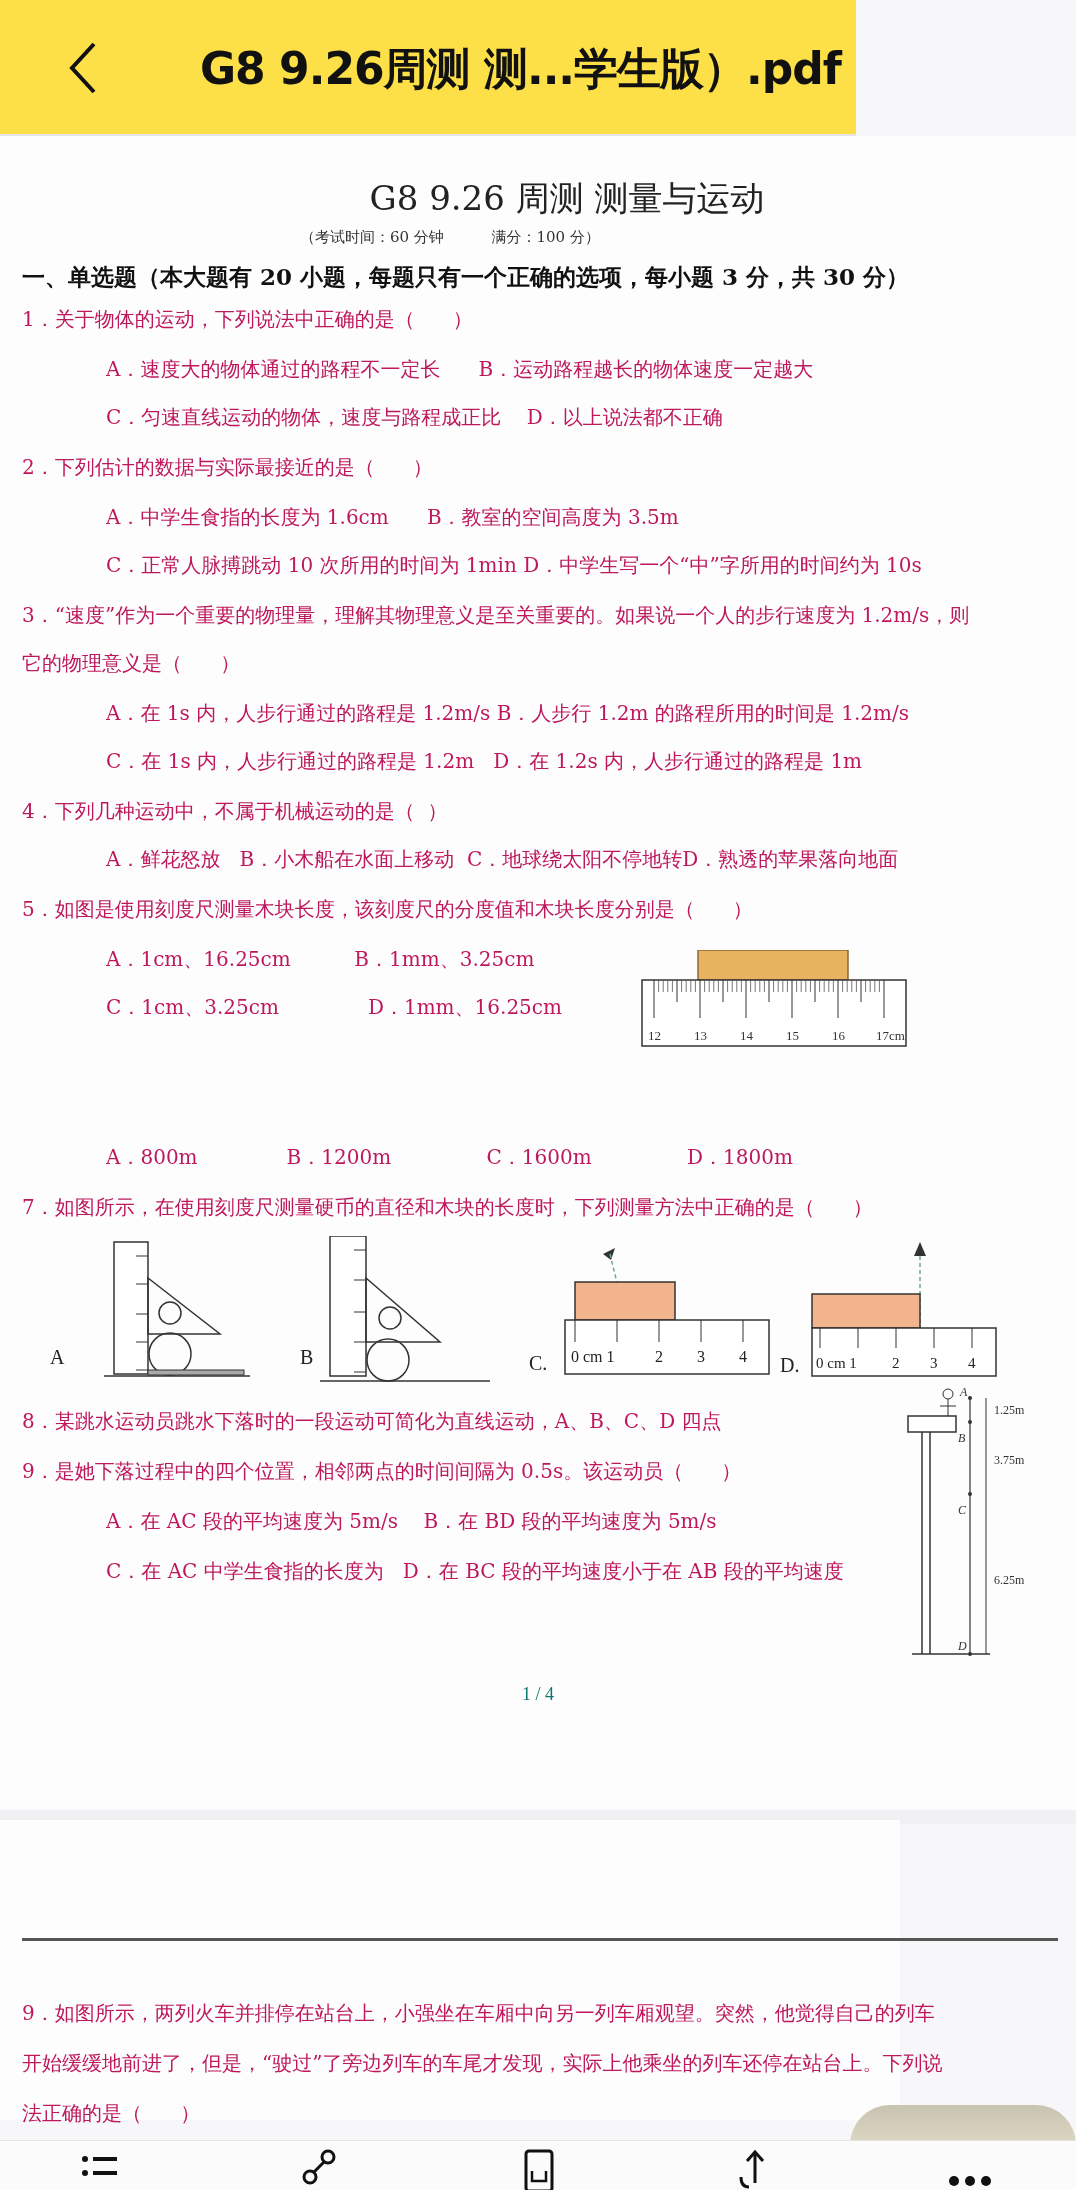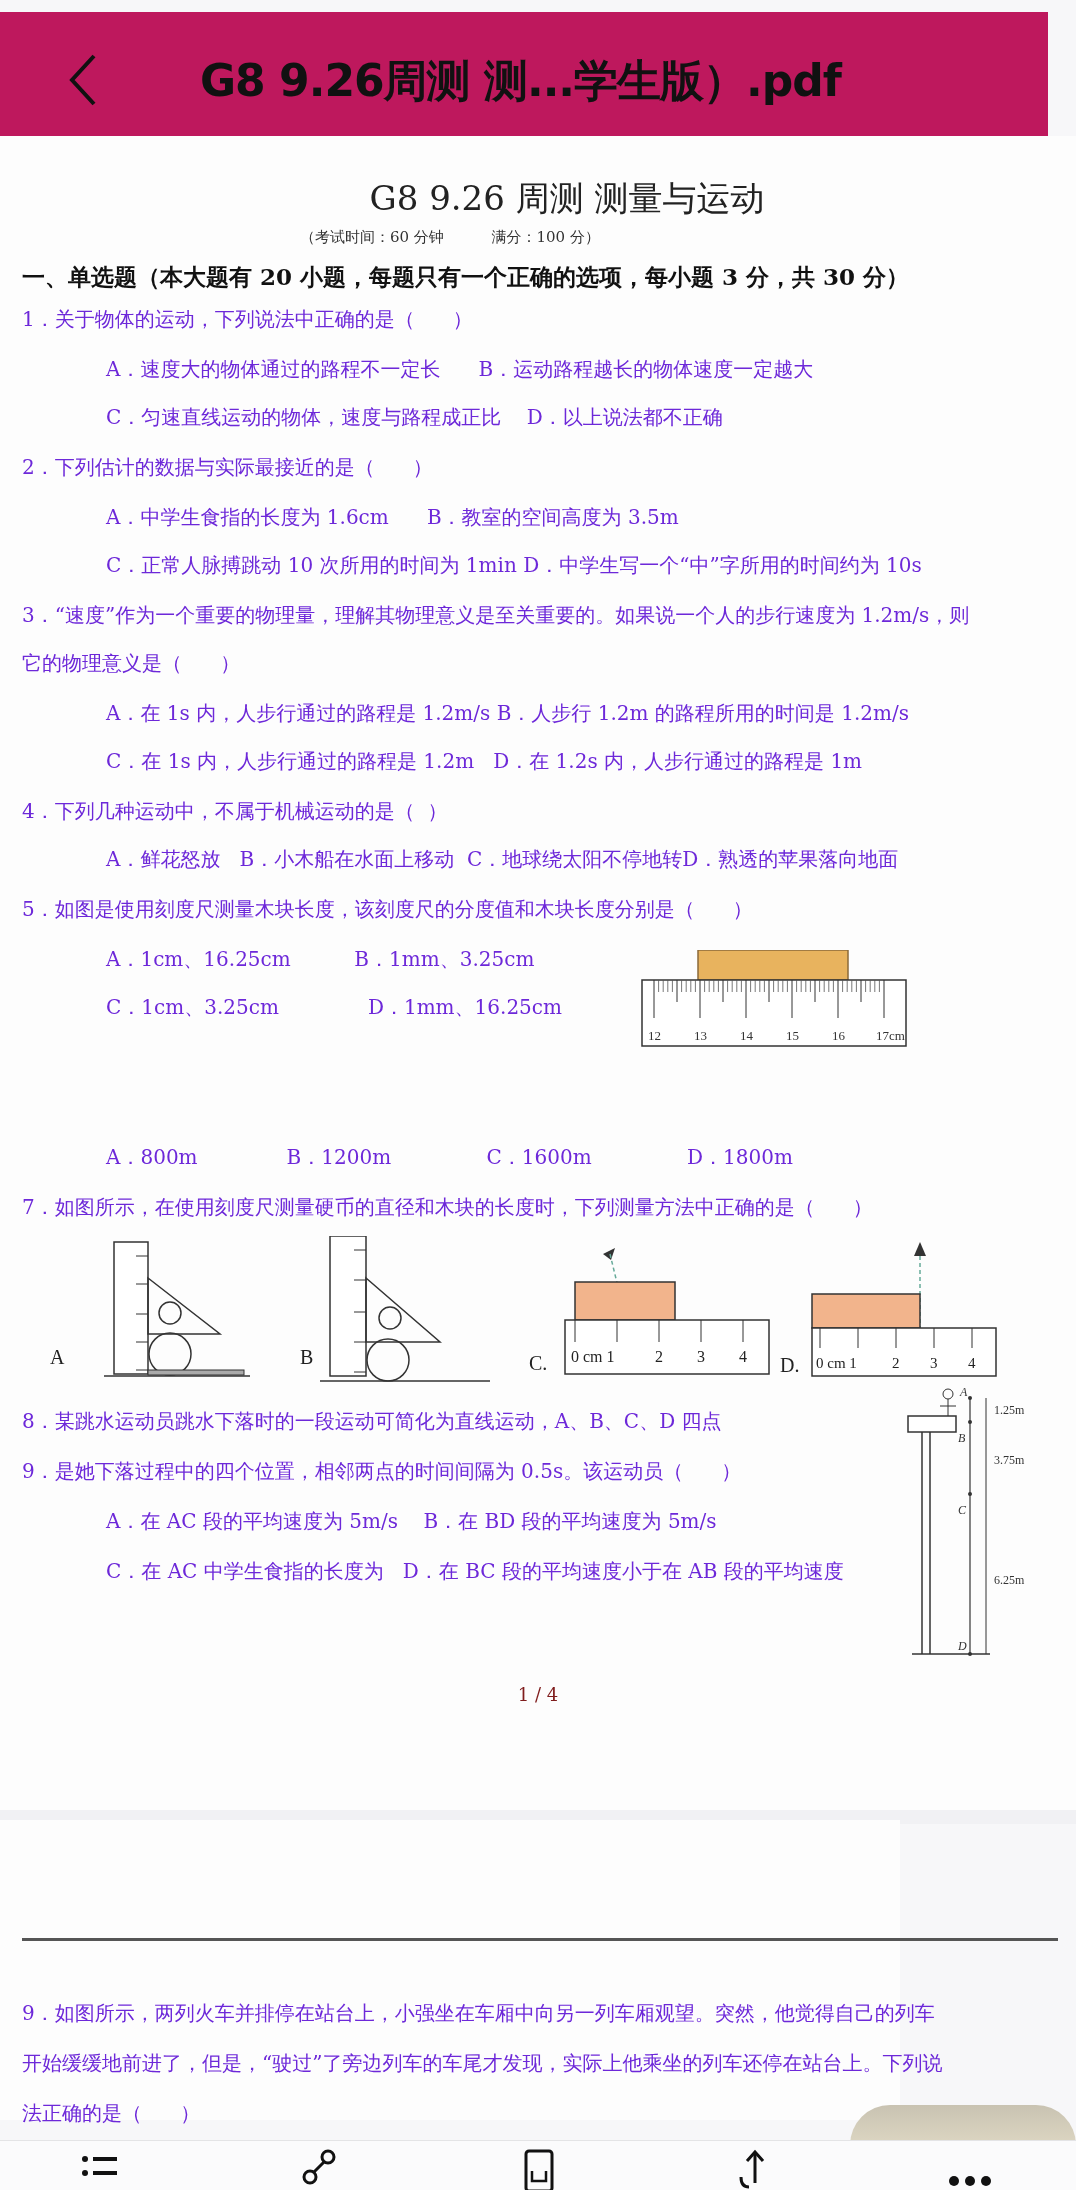--- a/index.html
+++ b/index.html
@@ -3,22 +3,22 @@
 <meta charset="utf-8">
 <style>
   html, body { margin: 0; padding: 0; }
   body {
     width: 1076px; height: 2190px; overflow: hidden; position: relative;
     background: #f7f7f9;
     font-family: "DejaVu Serif", "Liberation Serif", serif;
     color: #222;
   }
   .topbar {
-    position: absolute; left: 0; top: 12px; width: 1048px; height: 134px;
-    background: #be185d; border-bottom: 2px solid #e6e6ea;
+    position: absolute; left: 0; top: 0; width: 856px; height: 134px;
+    background: #fde047; border-bottom: 2px solid #e6e6ea;
   }
   .back-btn {
     position: absolute; left: 60px; top: 38px; width: 50px; height: 60px;
     cursor: pointer;
   }
   .title {
     position: absolute; left: 200px; top: 40px;
     font-family: "DejaVu Sans", "Liberation Sans", sans-serif;
     font-weight: bold; font-size: 44px; color: #111; letter-spacing: -1px;
     white-space: nowrap;
@@ -38,27 +38,27 @@
   }
   .doc-sub {
     position: absolute; left: 300px; top: 92px; font-size: 15px; color: #333;
     white-space: pre;
   }
   .section {
     position: absolute; left: 22px; top: 126px; font-size: 23px; font-weight: bold; color: #111;
     white-space: nowrap;
   }
   .line {
-    position: absolute; font-size: 20px; color: #6d28d9; white-space: pre;
+    position: absolute; font-size: 20px; color: #be185d; white-space: pre;
   }
   .opt { left: 58px; margin-left: 48px; }
   .q { left: 22px; }
   .pageno {
     position: absolute; left: 0; width: 1076px; top: 1548px; text-align: center;
-    font-size: 18px; color: #7f1d1d;
+    font-size: 18px; color: #0f766e; font-family: Liberation Serif, serif;
   }
   .rule {
     position: absolute; left: 22px; width: 1036px; top: 118px; height: 3px; background: #555;
   }
   .bottombar {
     position: absolute; left: 0; top: 2140px; width: 1076px; height: 50px;
     background: #fbfbfc; border-top: 1px solid #e4e4e6;
   }
   .tb-btn { position: absolute; top: 6px; width: 60px; height: 44px; cursor: pointer; }
   .thumb {

